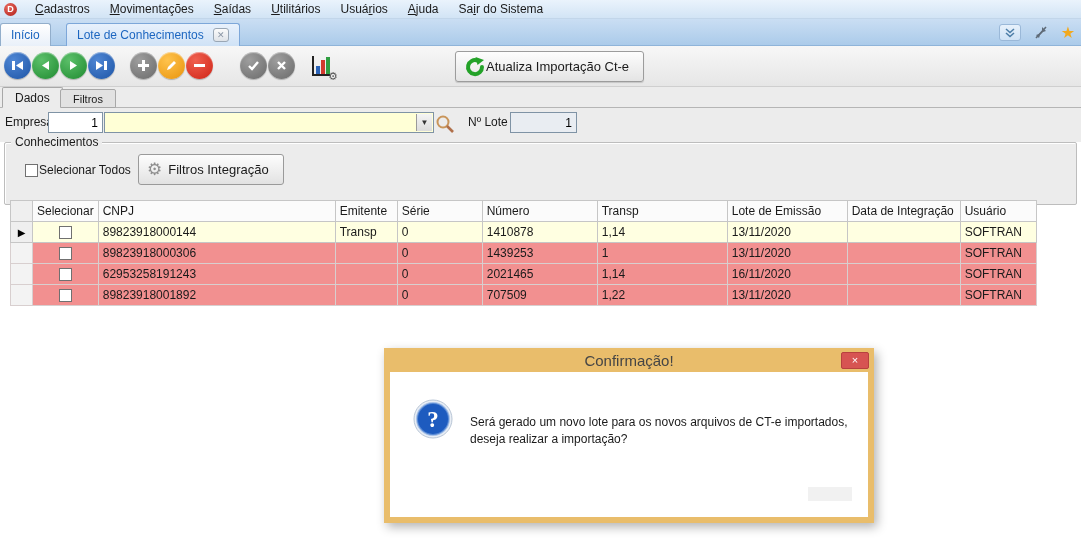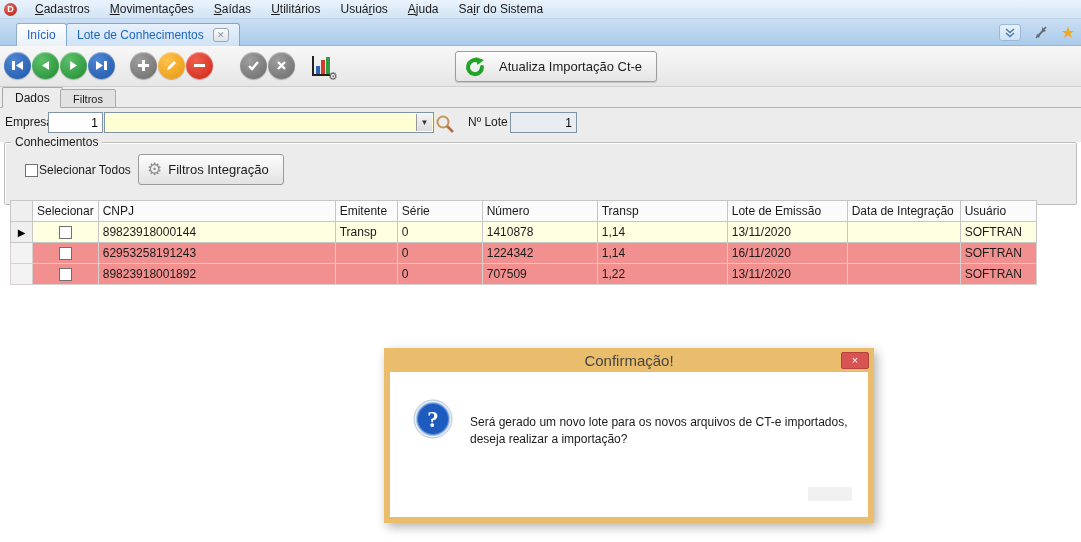--- a/index.html
+++ b/index.html
@@ -15,21 +15,21 @@
     color:#fff; font-size:9px; font-weight:bold; display:flex; align-items:center; justify-content:center; margin-right:8px; }
   .menu-item { padding:1px 10px; cursor:default; white-space:nowrap; }
   .menu-item u { text-decoration:underline; }
 
   
   .tabbar { position:absolute; left:0; top:19px; width:1081px; height:27px;
     background:linear-gradient(#cadef3,#abcbea); border-bottom:1px solid #8fb4d9; }
   .ptab { position:absolute; top:4px; height:23px; display:flex; align-items:center;
     border:1px solid #92aecb; border-bottom:none; border-radius:3px 3px 0 0;
     padding:0 10px; color:#1c66c0; }
-  .ptab.inactive { left:16px; background:linear-gradient(#ffffff,#e9f0f9); }
+  .ptab.inactive { left:0; background:linear-gradient(#ffffff,#e9f0f9); }
   .ptab.active { left:66px; background:linear-gradient(#e8f1fc,#cfe2f6); border-color:#7da7d9; }
   .tab-close { width:16px; height:14px; margin-left:9px; border:1px solid #9aa7b5; border-radius:3px;
     background:linear-gradient(#fbfbfb,#dfe3e8); color:#8a96a5; font-size:9px; line-height:12px;
     text-align:center; cursor:pointer; }
   .tabbar-right { position:absolute; right:6px; top:5px; display:flex; align-items:center; gap:12px; }
   .chev-btn { width:22px; height:17px; border:1px solid #9ab8d8; border-radius:3px;
     background:linear-gradient(#e7f1fb,#cfe2f5); display:flex; align-items:center; justify-content:center; }
   .star { color:#f2a91f; font-size:16px; line-height:16px; }
 
   
@@ -38,21 +38,21 @@
   .tb-circle { position:absolute; top:6px; width:27px; height:27px; border-radius:50%;
     display:flex; align-items:center; justify-content:center; cursor:pointer;
     box-shadow:inset 0 1px 1px rgba(255,255,255,.5), 0 1px 1px rgba(0,0,0,.25); }
   .c-blue  { background:radial-gradient(circle at 35% 30%,#4f86d4,#1d55a6); }
   .c-green { background:radial-gradient(circle at 35% 30%,#5cc06a,#1f8a30); }
   .c-gray  { background:radial-gradient(circle at 35% 30%,#9e9e9e,#6a6a6a); }
   .c-amber { background:radial-gradient(circle at 35% 30%,#ffc34d,#e8930c); }
   .c-red   { background:radial-gradient(circle at 35% 30%,#f0604f,#cf2417); }
   .chart-btn { position:absolute; left:310px; top:8px; width:28px; height:26px; cursor:pointer; }
   .refresh-btn { position:absolute; left:455px; top:5px; height:31px; padding:0 14px 0 8px;
-    display:flex; align-items:center; gap:13px; background:linear-gradient(#fdfdfd,#e4e4e4);
+    display:flex; align-items:center; gap:0; background:linear-gradient(#fdfdfd,#e4e4e4);
     border:1px solid #9c9c9c; border-radius:3px; font-size:13px; cursor:pointer;
     box-shadow:0 1px 1px rgba(0,0,0,.15); }
 
   
   .subtabs { position:absolute; left:0; top:87px; width:1081px; height:21px; background:#ececec;
     border-bottom:1px solid #b5b5b5; }
   .stab { position:absolute; bottom:-1px; height:19px; padding:0 12px; display:flex; align-items:center;
     border:1px solid #a8a8a8; border-radius:2px 2px 0 0; font-size:12px; cursor:pointer; }
   .stab.active { left:2px; background:#ececec; border-bottom:1px solid #ececec; height:21px; }
   .stab.inactive { left:60px; background:#e2e2e2; font-size:11px; }
@@ -290,24 +290,36 @@
           <td>0</td>
           <td>1410878</td>
           <td>1,14</td>
           <td>13/11/2020</td>
           <td></td>
           <td>SOFTRAN</td>
         </tr>
         <tr class="row-alert">
           <td class="ind"></td>
           <td class="cellcb"><span class="cb"></span></td>
+          <td>89823918000306</td>
+          <td></td>
+          <td>0</td>
+          <td>1439253</td>
+          <td>1</td>
+          <td>13/11/2020</td>
+          <td></td>
+          <td>SOFTRAN</td>
+        </tr>
+        <tr class="row-alert">
+          <td class="ind"></td>
+          <td class="cellcb"><span class="cb"></span></td>
           <td>62953258191243</td>
           <td></td>
           <td>0</td>
-          <td>1224342</td>
+          <td>2021465</td>
           <td>1,14</td>
           <td>16/11/2020</td>
           <td></td>
           <td>SOFTRAN</td>
         </tr>
         <tr class="row-alert">
           <td class="ind"></td>
           <td class="cellcb"><span class="cb"></span></td>
           <td>89823918001892</td>
           <td></td>

